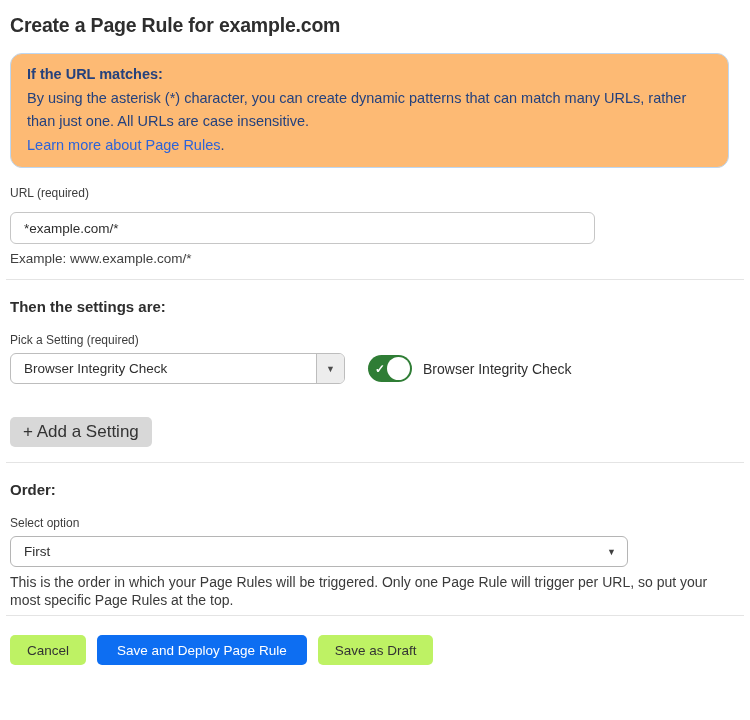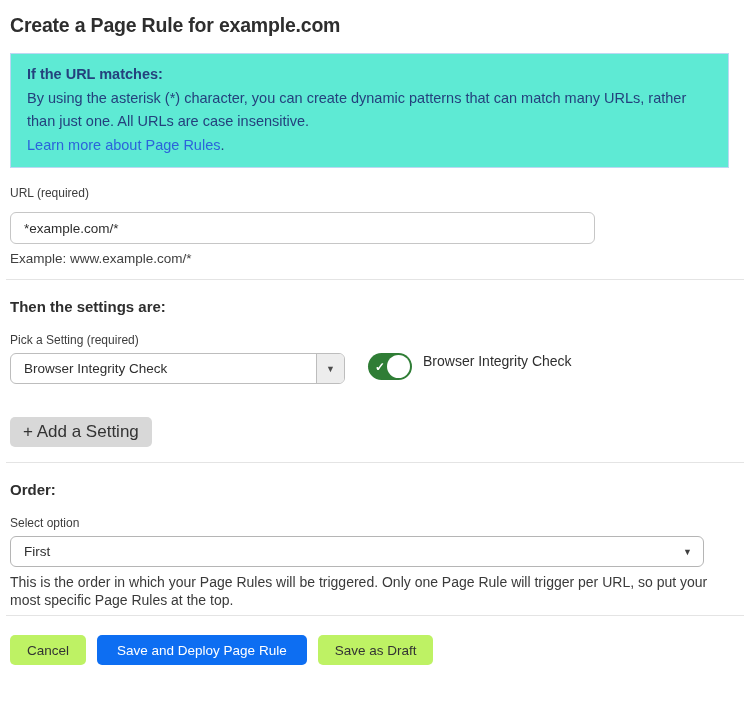--- a/index.html
+++ b/index.html
@@ -19,23 +19,23 @@
   .page-title {
     margin: 14px 21px 0 10px;
     font-size: 19.5px;
     font-weight: bold;
     color: #2e2e2e;
     letter-spacing: -0.2px;
   }
   
   .info-box {
     margin: 16px 21px 0 10px;
-    background: #5eead4;
+    background: #fdba74;
     border: 1px solid #bcd7f3;
-    border-radius: 0;
+    border-radius: 12px;
     padding: 9px 16px 10px 16px;
     color: #24417d;
     font-size: 14.5px;
     line-height: 23.5px;
   }
   .info-heading {
     font-weight: bold;
     margin: 0;
   }
   .info-body {
@@ -88,20 +88,21 @@
     margin: 18px 10px 0 10px;
     font-size: 15px;
     font-weight: bold;
     color: #2e2e2e;
   }
   .settings-heading { margin-top: 18px; }
 
   
   .setting-row {
     display: flex;
+    align-items: center;
     margin: 6px 21px 0 10px;
   }
   .split-select {
     display: flex;
     align-items: stretch;
     width: 335px;
     height: 31px;
     box-sizing: border-box;
     border: 1px solid #bdbdbd;
     border-radius: 6px;
@@ -178,21 +179,21 @@
     cursor: pointer;
   }
 
   
   .order-select {
     display: flex;
     align-items: center;
     justify-content: space-between;
     box-sizing: border-box;
     margin: 6px 21px 0 10px;
-    width: 694px;
+    width: 618px;
     height: 31px;
     border: 1px solid #b5b5b5;
     border-radius: 6px;
     background: #ffffff;
     padding: 0 11px 0 13px;
     cursor: pointer;
     gap: 26px;
   }
   .order-select-value {
     font-size: 13.5px;

